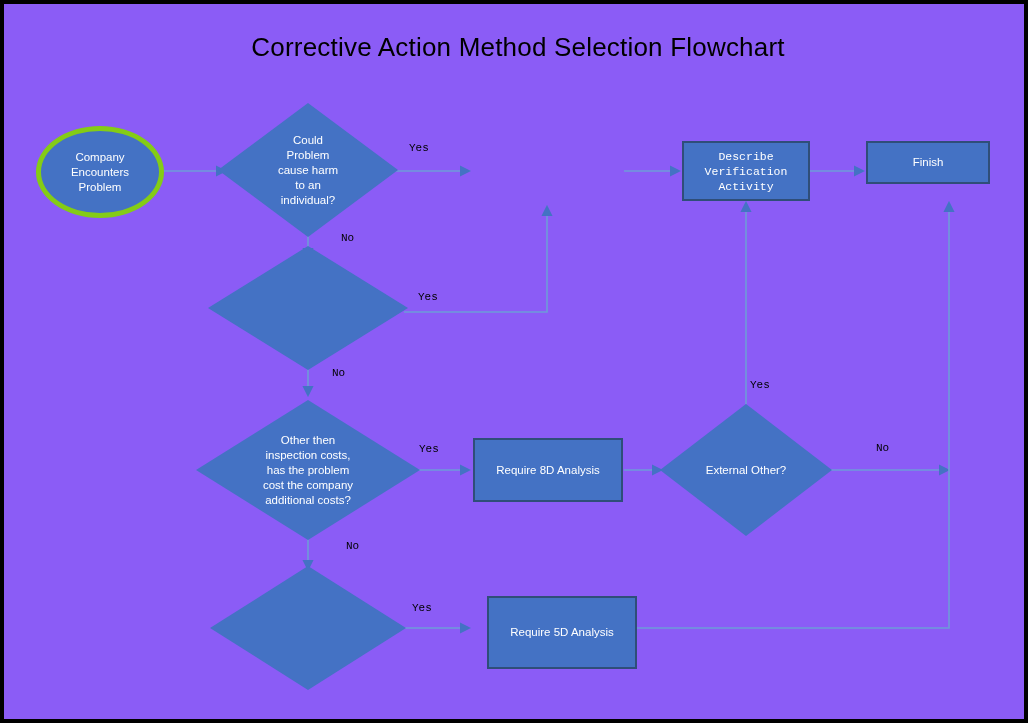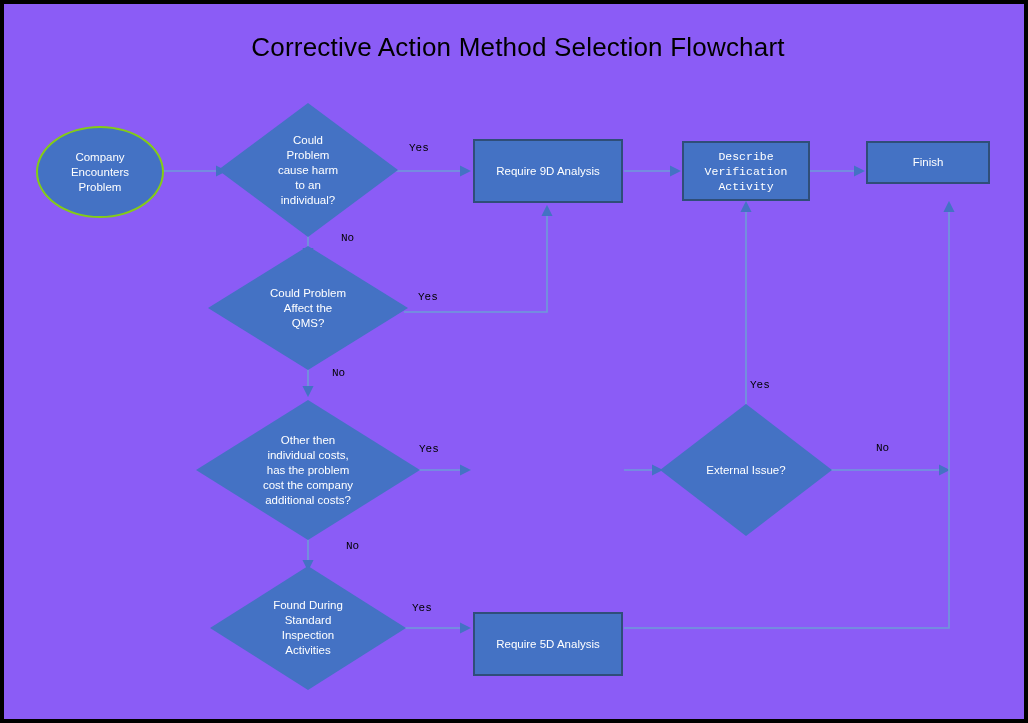--- a/index.html
+++ b/index.html
@@ -54,21 +54,21 @@
   }
   .node .node-label {
     display: block;
     width: 100%;
     white-space: pre-line;
     padding: 0 4px;
     box-sizing: border-box;
   }
   .node-ellipse {
     background: #4472C4;
-    border: 2px solid #84cc16;
+    border: 5px solid #84cc16;
     border-radius: 50%;
   }
   .node-process {
     background: #4472C4;
     border: 2px solid #2F4E79;
   }
   .node-decision {
     background: transparent;
     border: none;
   }
@@ -150,54 +150,47 @@
     <div class="diamond-shape"></div>
     <span class="node-label">Could
 Problem
 cause harm
 to an
 individual?</span>
   </div>
 
   <div class="node node-decision" style="left:204px; top:242px; width:200px; height:124px;">
     <div class="diamond-shape"></div>
-    <span class="node-label">Could Problem
-Affect the
-QMS?</span>
   </div>
 
   <div class="node node-decision" style="left:192px; top:396px; width:224px; height:140px;">
     <div class="diamond-shape"></div>
     <span class="node-label">Other then
-individual costs,
+inspection costs,
 has the problem
 cost the company
 additional costs?</span>
   </div>
 
   <div class="node node-decision" style="left:206px; top:562px; width:196px; height:124px;">
     <div class="diamond-shape"></div>
-    <span class="node-label">Found During
-Standard
-Inspection
-Activities</span>
-  </div>
-
-  <div class="node node-process" style="left:469px; top:135px; width:150px; height:64px;">
-    <span class="node-label">Require 9D Analysis</span>
-  </div>
-
-
-  <div class="node node-process" style="left:469px; top:592px; width:150px; height:64px;margin-top:16px;">
+  </div>
+
+
+  <div class="node node-process" style="left:469px; top:434px; width:150px; height:64px;">
+    <span class="node-label">Require 8D Analysis</span>
+  </div>
+
+  <div class="node node-process" style="left:483px; top:592px; width:150px; height:73px;">
     <span class="node-label">Require 5D Analysis</span>
   </div>
 
   <div class="node node-decision" style="left:656px; top:400px; width:172px; height:132px;">
     <div class="diamond-shape"></div>
-    <span class="node-label">External Issue?</span>
+    <span class="node-label">External Other?</span>
   </div>
 
   <div class="node node-process" style="left:678px; top:137px; width:128px; height:60px;font-family:Liberation Mono, monospace;">
     <span class="node-label">Describe
 Verification Activity</span>
   </div>
 
   <div class="node node-process" style="left:862px; top:137px; width:124px; height:43px;">
     <span class="node-label">Finish</span>
   </div>

